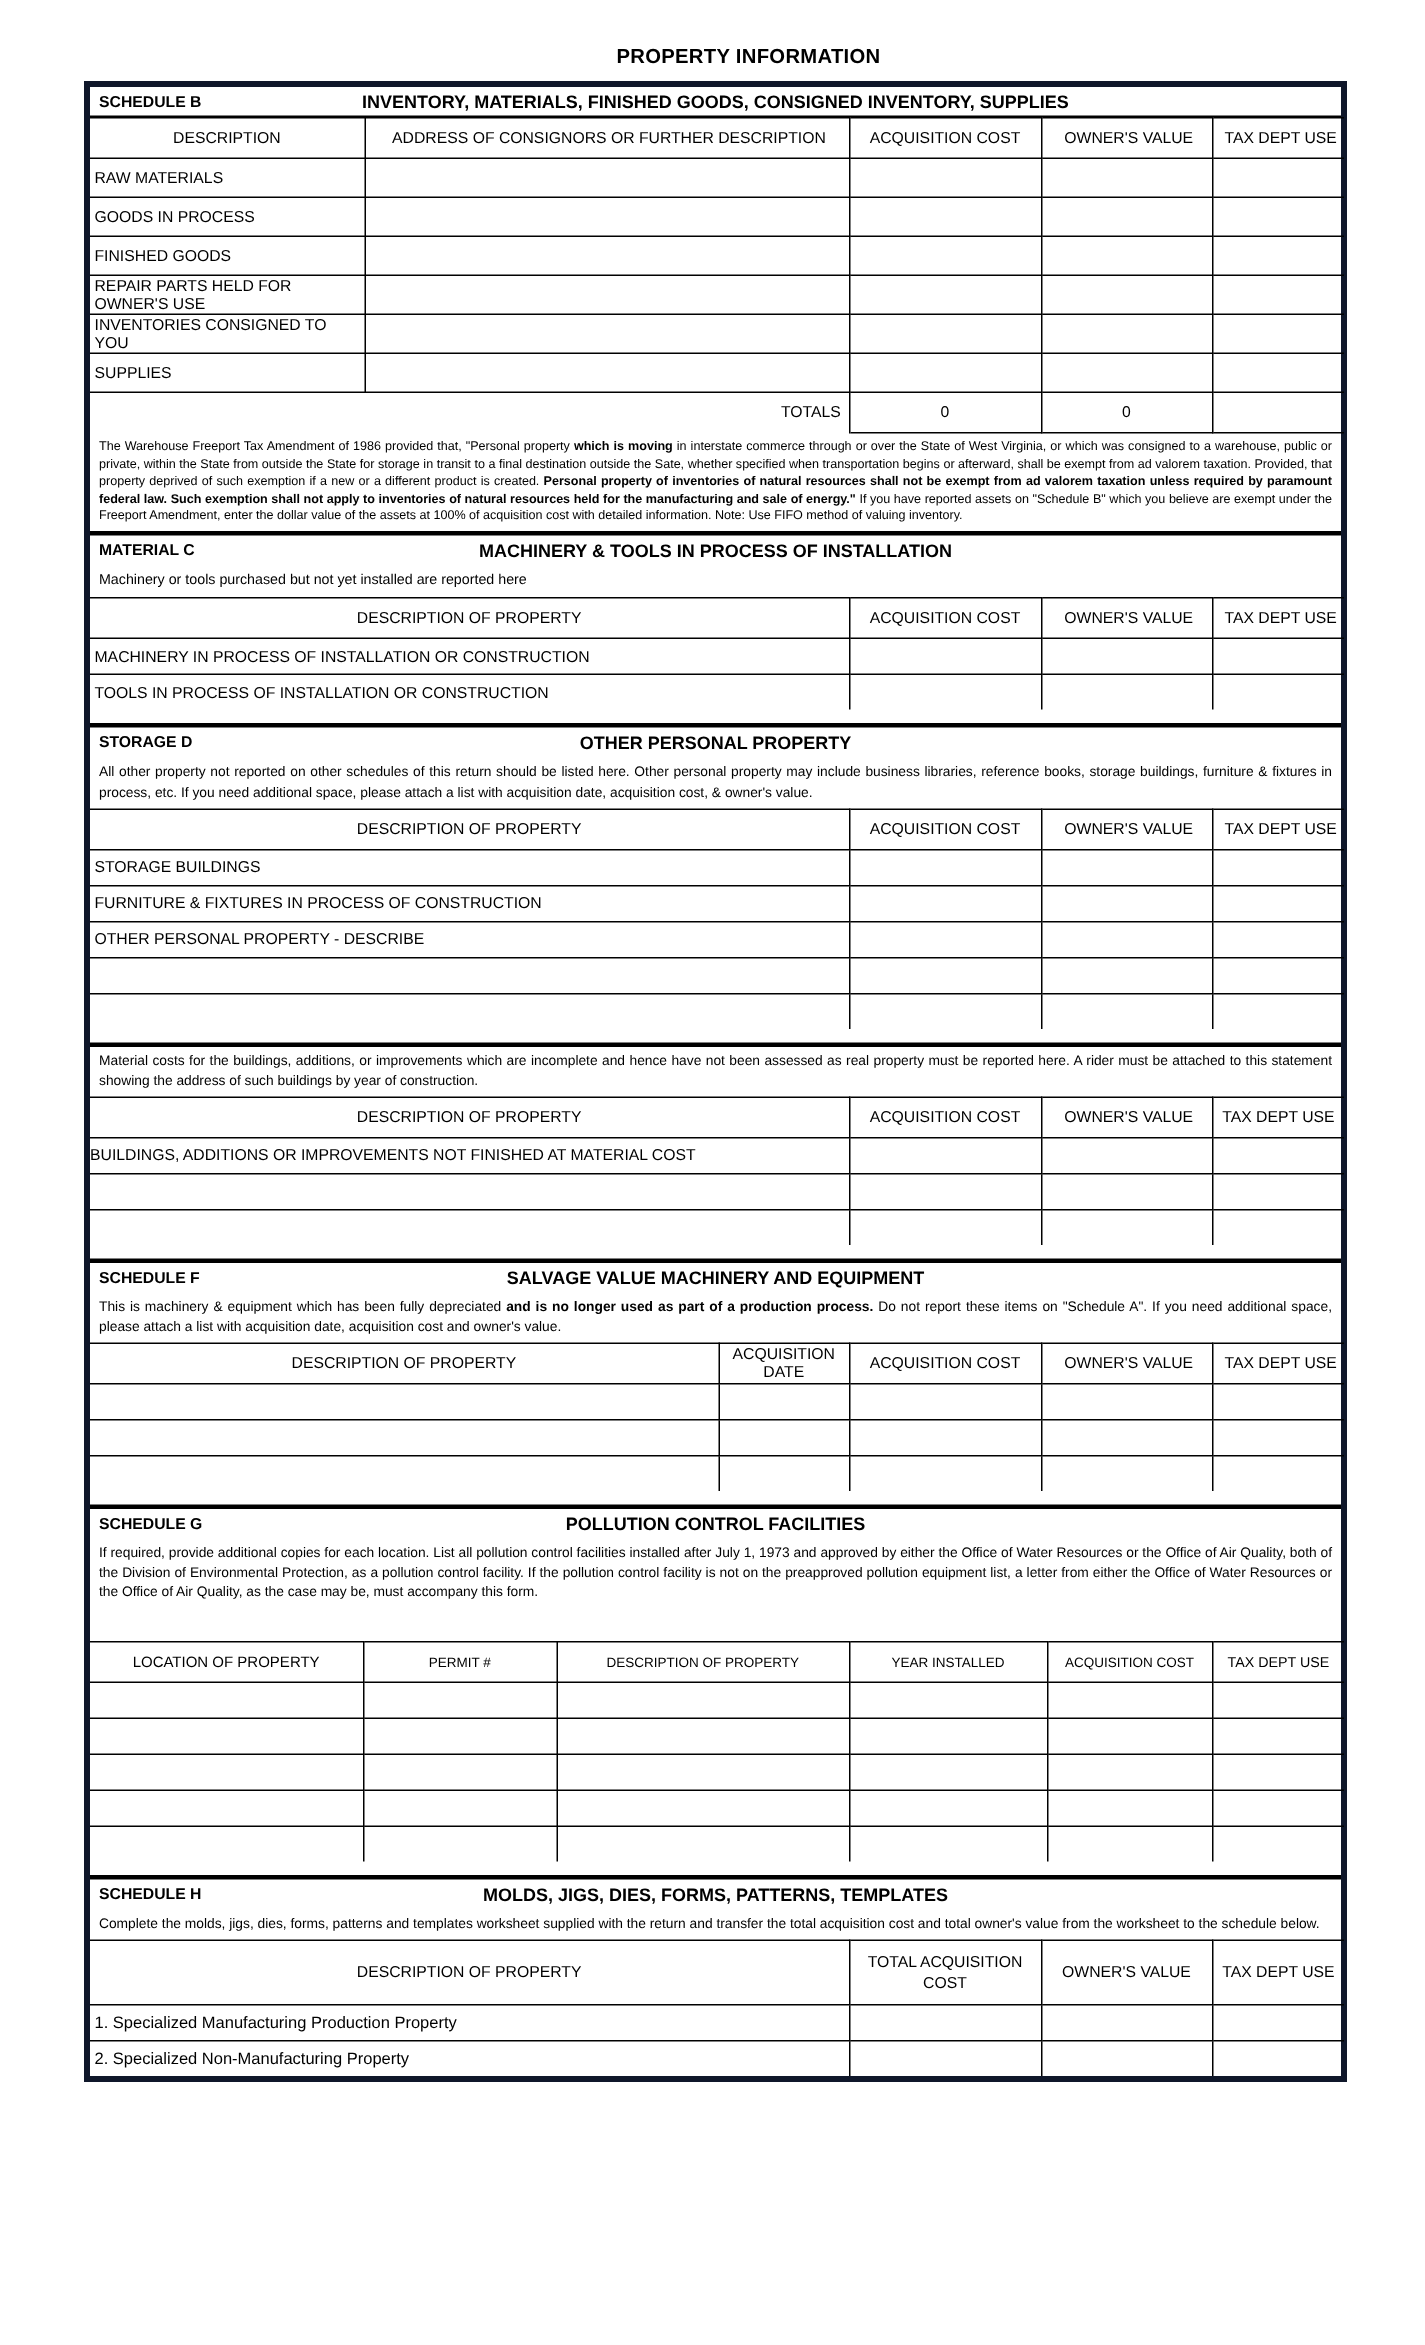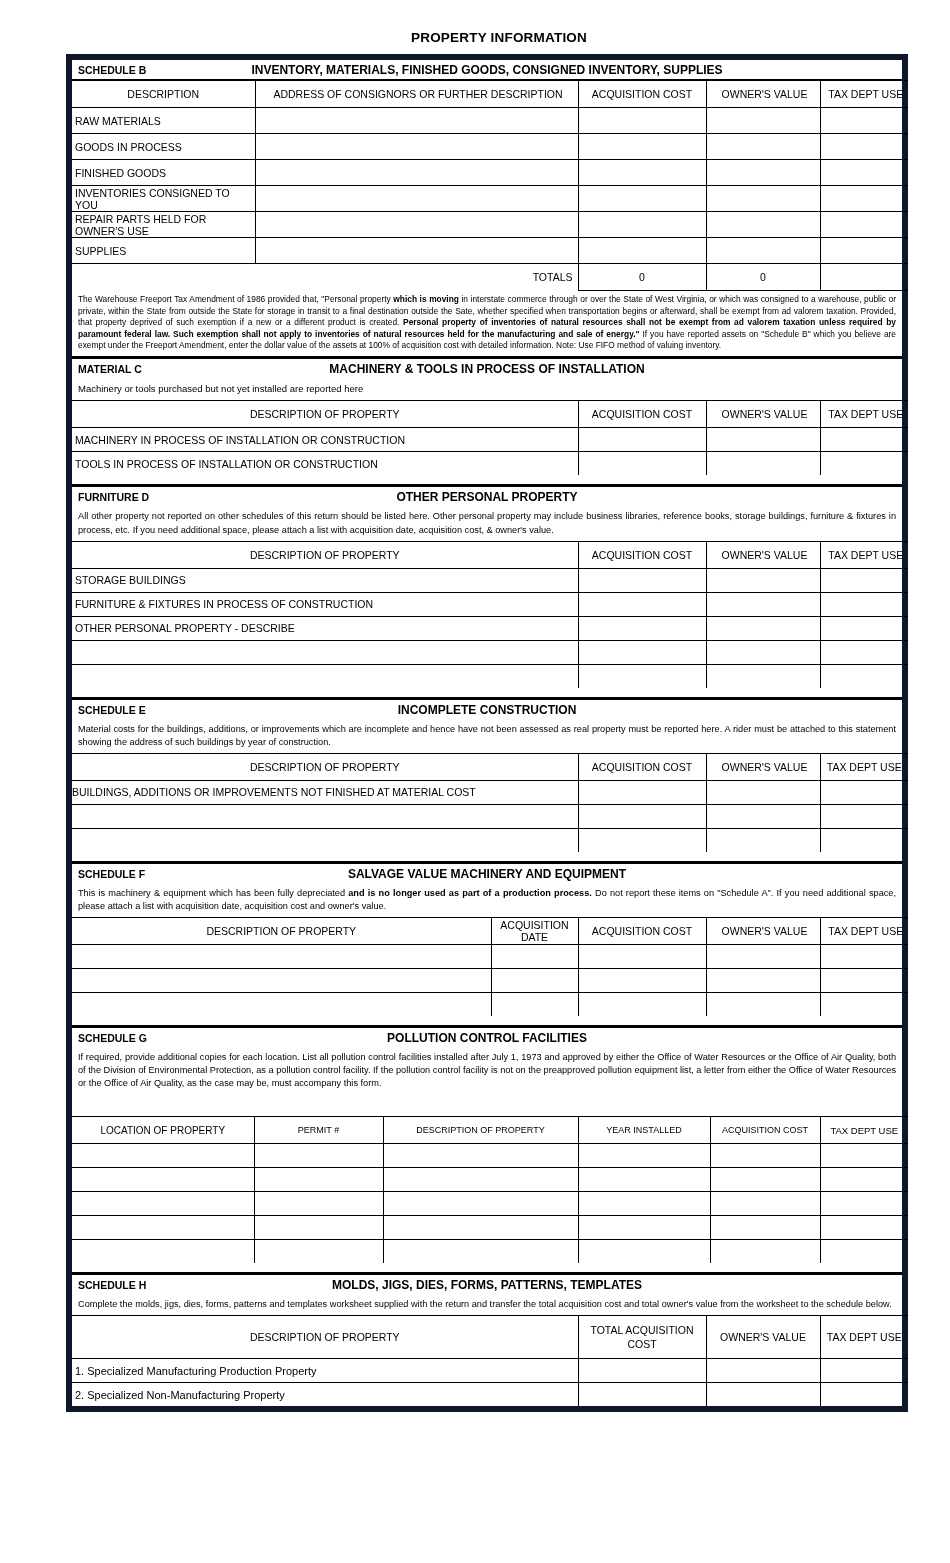--- a/index.html
+++ b/index.html
@@ -23,24 +23,24 @@
   .doc-title {
     text-align: center;
     font-size: 13.5px;
     font-weight: bold;
     letter-spacing: 0.2px;
     padding-top: 30px;
     padding-bottom: 8px;
   }
   .frame {
     position: absolute;
-    left: 66px;
+    left: 56px;
     top: 54px;
     width: 842px;
-    border: 6px solid #0f172a;
+    border: 4px solid #0f172a;
     box-sizing: border-box;
   }
   
   table.grid {
     border-collapse: collapse;
     width: 100%;
     table-layout: fixed;
   }
   table.grid td, table.grid th {
     border: 1px solid #000;
@@ -205,28 +205,28 @@
             <td class="blank" style="border-right:none"></td>
           </tr>
           <tr>
             <td class="rowlbl" style="border-left:none">FINISHED GOODS</td>
             <td class="blank"></td>
             <td class="blank"></td>
             <td class="blank"></td>
             <td class="blank" style="border-right:none"></td>
           </tr>
           <tr>
+            <td class="rowlbl" style="border-left:none">REPAIR PARTS HELD FOR OWNER'S USE</td>
+            <td class="blank"></td>
+            <td class="blank"></td>
+            <td class="blank"></td>
+            <td class="blank" style="border-right:none"></td>
+          </tr>
+          <tr>
             <td class="rowlbl" style="border-left:none">INVENTORIES CONSIGNED TO YOU</td>
-            <td class="blank"></td>
-            <td class="blank"></td>
-            <td class="blank"></td>
-            <td class="blank" style="border-right:none"></td>
-          </tr>
-          <tr>
-            <td class="rowlbl" style="border-left:none">REPAIR PARTS HELD FOR OWNER'S USE</td>
             <td class="blank"></td>
             <td class="blank"></td>
             <td class="blank"></td>
             <td class="blank" style="border-right:none"></td>
           </tr>
           <tr>
             <td class="rowlbl" style="border-left:none">SUPPLIES</td>
             <td class="blank"></td>
             <td class="blank"></td>
             <td class="blank"></td>
@@ -279,21 +279,21 @@
             <td class="blank-sm" style="border-bottom:none"></td>
             <td class="blank-sm" style="border-right:none;border-bottom:none"></td>
           </tr>
         </tbody>
       </table>
       <div style="height:9px"></div>
     </div>
 
     <div class="sect">
       <div class="sched-bar noline">
-        <span class="sched-id">FURNITURE D</span>
+        <span class="sched-id">STORAGE D</span>
         <span class="sched-title">OTHER PERSONAL PROPERTY</span>
       </div>
       <div class="note">All other property not reported on other schedules of this return should be listed here.  Other personal property may include business libraries, reference books, storage buildings, furniture &amp; fixtures in process, etc. If you need additional space, please attach a list with acquisition date, acquisition cost, &amp; owner's value.</div>
 
       <table class="grid">
         <colgroup>
           <col style="width:506px">
             <col style="width:128px">
             <col style="width:114px">
             <col style="width:88px">
@@ -334,24 +334,20 @@
             <td class="blank-sm" style="border-bottom:none"></td>
             <td class="blank-sm" style="border-bottom:none"></td>
             <td class="blank-sm" style="border-right:none;border-bottom:none"></td>
           </tr>
         </tbody>
       </table>
       <div style="height:9px"></div>
     </div>
 
     <div class="sect">
-      <div class="sched-bar noline">
-        <span class="sched-id">SCHEDULE E</span>
-        <span class="sched-title">INCOMPLETE CONSTRUCTION</span>
-      </div>
       <div class="note">Material costs for the buildings, additions, or improvements which are incomplete and hence have not been assessed as real property must be reported here.  A rider must be attached to this statement showing the address of such buildings by year of construction.</div>
 
       <table class="grid">
         <colgroup>
           <col style="width:506px">
             <col style="width:128px">
             <col style="width:114px">
             <col style="width:88px">
         </colgroup>
         <tbody>

